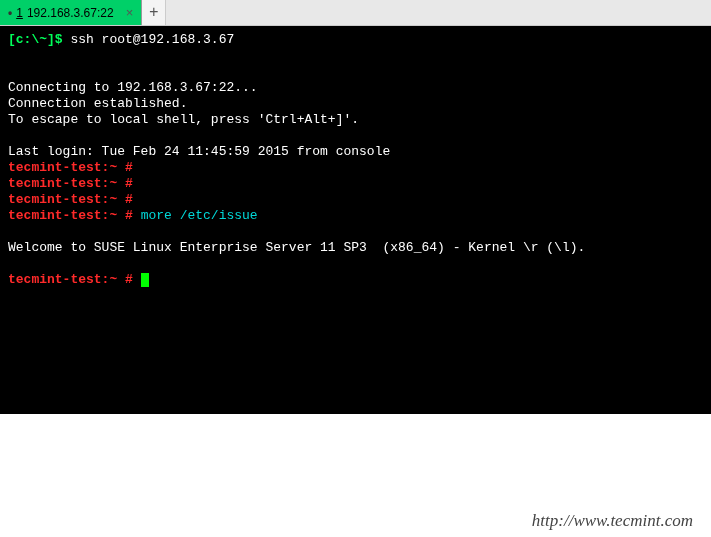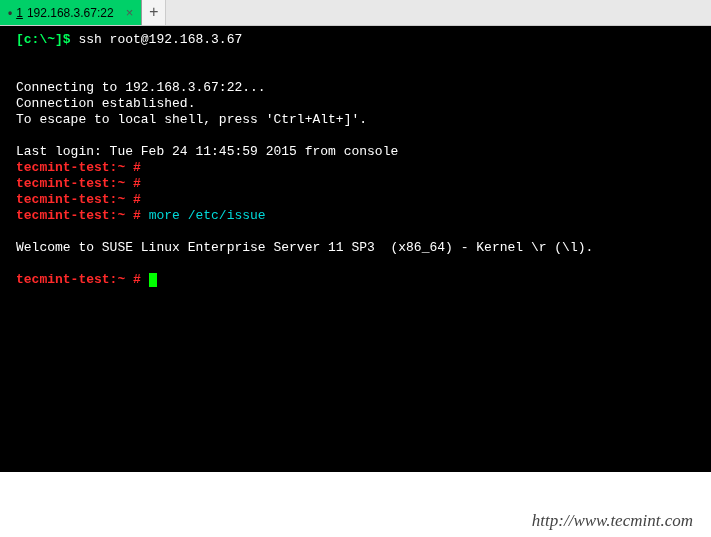--- a/index.html
+++ b/index.html
@@ -46,22 +46,22 @@
       align-items: center;
       justify-content: center;
       color: #555;
       font-size: 16px;
       cursor: pointer;
       background: #f4f4f4;
       border-right: 1px solid #ccc;
     }
     .terminal {
       background: #000;
-      height: 446px;
-      padding: 6px 16px;
+      height: 388px;
+      padding: 6px 8px;
       font-size: 13px;
       line-height: 16px;
       color: #fff;
       overflow: hidden;
       white-space: pre;
     }
     .local-prompt { color: #00ff5a; font-weight: bold; }
     .local-dollar { color: #fff; }
     .remote-prompt { color: #ff2a2a; font-weight: bold; }
     .cyan { color: #00d8d8; }

